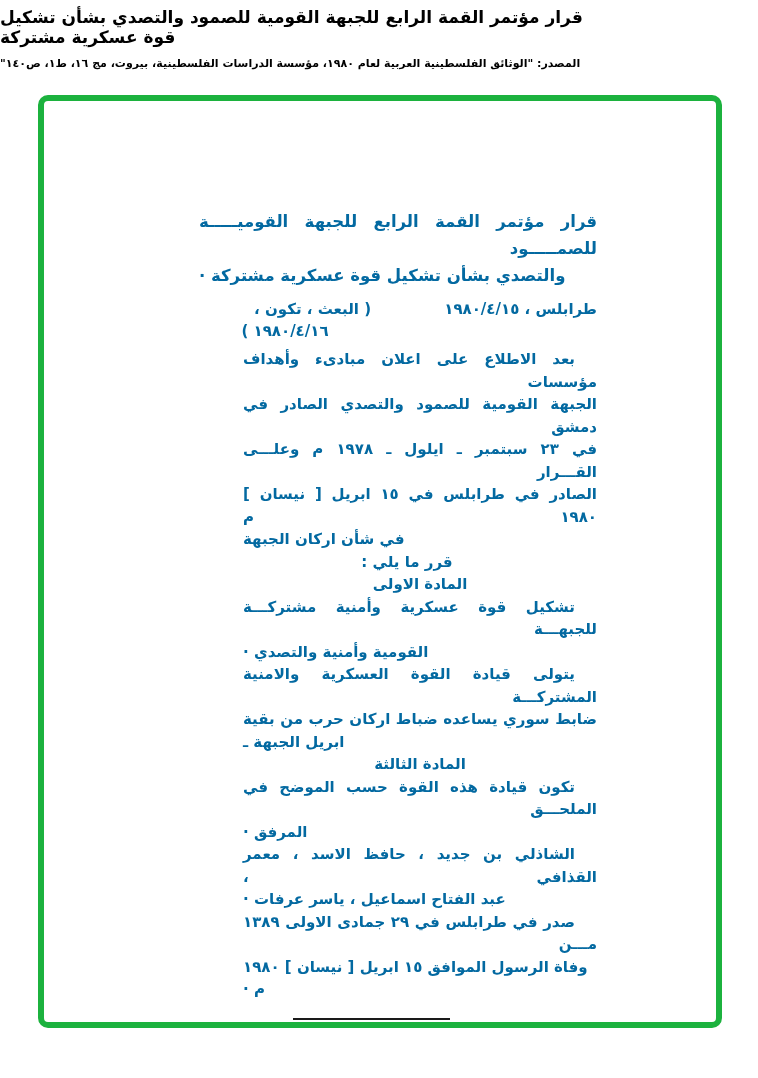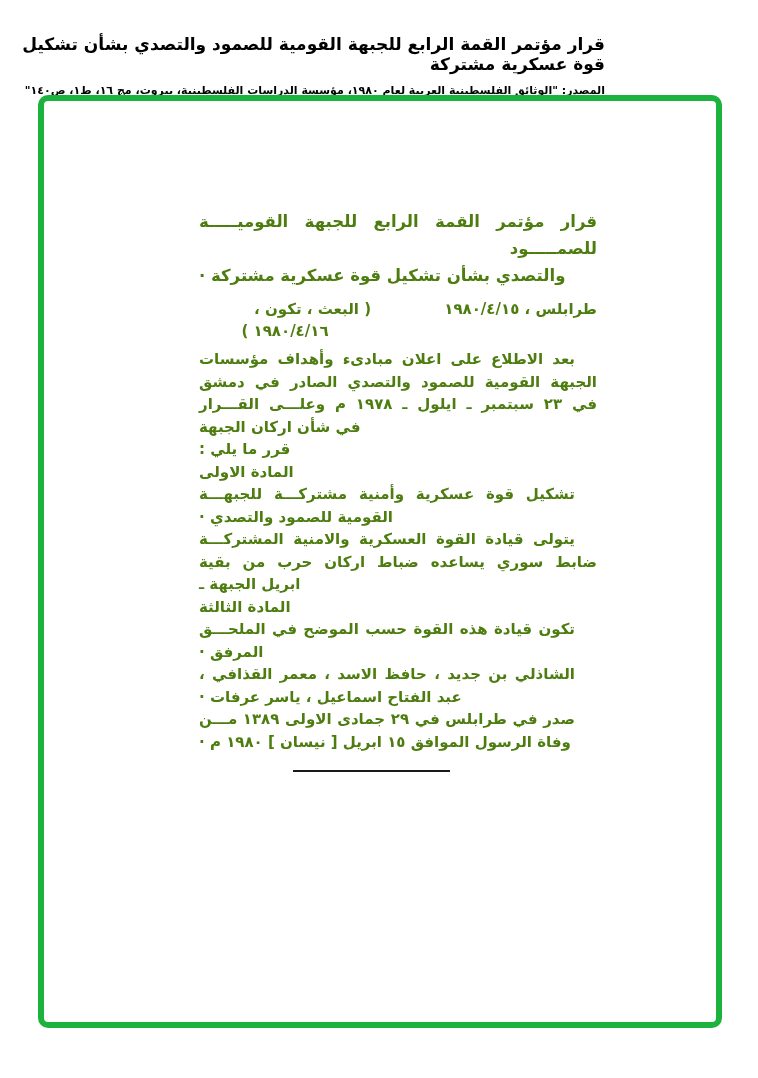--- a/index.html
+++ b/index.html
@@ -7,22 +7,22 @@
     width: 758px; height: 1078px;
     background: #ffffff;
     position: relative;
     font-family: "DejaVu Sans", sans-serif;
     color: #000;
     overflow: hidden;
   }
 
   
   .page-header {
-    position: absolute; top: 34px; left: 0;
-    width: 605px; text-align: right; direction: rtl;
+    position: absolute; top: 7px; left: 0;
+    width: 605px; text-align: left; direction: rtl;
   }
   .ph-title  { font-size: 17px; font-weight: bold; letter-spacing: 0.2px; }
   .ph-source { font-size: 11px; font-weight: bold; margin-top: 10px; }
 
   
   .frame {
     position: absolute; left: 38px; top: 95px;
     width: 684px; height: 933px;
     box-sizing: border-box;
     border: 6px solid #1cb23e;
@@ -40,70 +40,71 @@
   }
   .doc-title { font-size: 16.5px; line-height: 27px; margin-bottom: 9px; }
 
   .dateline {
     display: flex; justify-content: space-between; align-items: flex-start;
     font-size: 15px; line-height: 22px; margin-bottom: 6px;
   }
   .citation { width: 172px; }
   .citation .cit-l2 { text-align: center; }
 
-  .doc-body { font-size: 15px; line-height: 22.5px; }
+  .doc-body { font-size: 15px; line-height: 22.5px; margin-left: 44px; }
   .block { margin: 0; }
   .line  { text-align: left; }
   .fill  { text-align: justify; text-align-last: justify; }
   .indent{ text-indent: 22px; }
-  .heading { text-align: left; }
-  .decree  { text-align: left; text-indent: 26px; }
+  .heading { text-align: center; }
+  .decree  { text-align: center; text-indent: 26px; }
 
   .end-rule {
     height: 2px; background: #1a1a1a;
     width: 157px;
     margin-top: 17px; margin-left: 0; margin-right: 147px;
   }
 </style>
 </head>
 <body>
 
 <div class="page-header">
   <div class="ph-title">قرار مؤتمر القمة الرابع للجبهة القومية للصمود والتصدي بشأن تشكيل قوة عسكرية مشتركة</div>
   <div class="ph-source">المصدر: "الوثائق الفلسطينية العربية لعام ١٩٨٠،  مؤسسة الدراسات الفلسطينية، بيروت، مج ١٦، ط١، ص١٤٠"</div>
 </div>
 
 <div class="frame" style="border-color: rgb(28, 178, 62);">
-  <div class="doc" style="color: #4d7c0f;">
+  <div class="doc" style="color: #0369a1;">
 
     <div class="doc-title">
       <div class="line fill">قرار  مؤتمر القمة الرابع للجبهة القوميـــــة  للصمـــــود</div>
       <div class="line">والتصدي بشأن تشكيل قوة عسكرية مشتركة ·</div>
     </div>
 
     <div class="dateline">
       <div class="place-date">طرابلس ،  ١٩٨٠/٤/١٥</div>
       <div class="citation">
         <div class="cit-l1">( البعث ،  تكون ،</div>
         <div class="cit-l2">١٩٨٠/٤/١٦ )</div>
       </div>
     </div>
 
     <div class="doc-body">
         <div class="block paragraph">
           <div class="line fill indent">بعد الاطلاع على اعلان مبادىء وأهداف مؤسسات</div>
           <div class="line fill">الجبهة القومية للصمود والتصدي الصادر في دمشق</div>
           <div class="line fill">في ٢٣ سبتمبر ـ ايلول ـ ١٩٧٨ م  وعلـــى القـــرار</div>
+          <div class="line fill">الصادر في طرابلس في ١٥ ابريل [ نيسان ] ١٩٨٠ م</div>
           <div class="line">في شأن اركان الجبهة</div>
         </div>
         <div class="block decree">قرر ما يلي :</div>
         <div class="block heading">المادة الاولى</div>
         <div class="block paragraph">
           <div class="line fill indent">تشكيل قوة عسكرية وأمنية مشتركـــة للجبهـــة</div>
-          <div class="line">القومية للصمود والتصدي ·</div>
+          <div class="line">القومية وأمنية والتصدي ·</div>
         </div>
         <div class="block paragraph">
           <div class="line fill indent">يتولى قيادة القوة العسكرية والامنية المشتركـــة</div>
           <div class="line fill">ضابط سوري يساعده ضباط اركان حرب من بقية</div>
           <div class="line">ابريل الجبهة ـ</div>
         </div>
         <div class="block heading">المادة الثالثة</div>
         <div class="block paragraph">
           <div class="line fill indent">تكون قيادة هذه القوة حسب الموضح في الملحـــق</div>
           <div class="line">المرفق ·</div>

